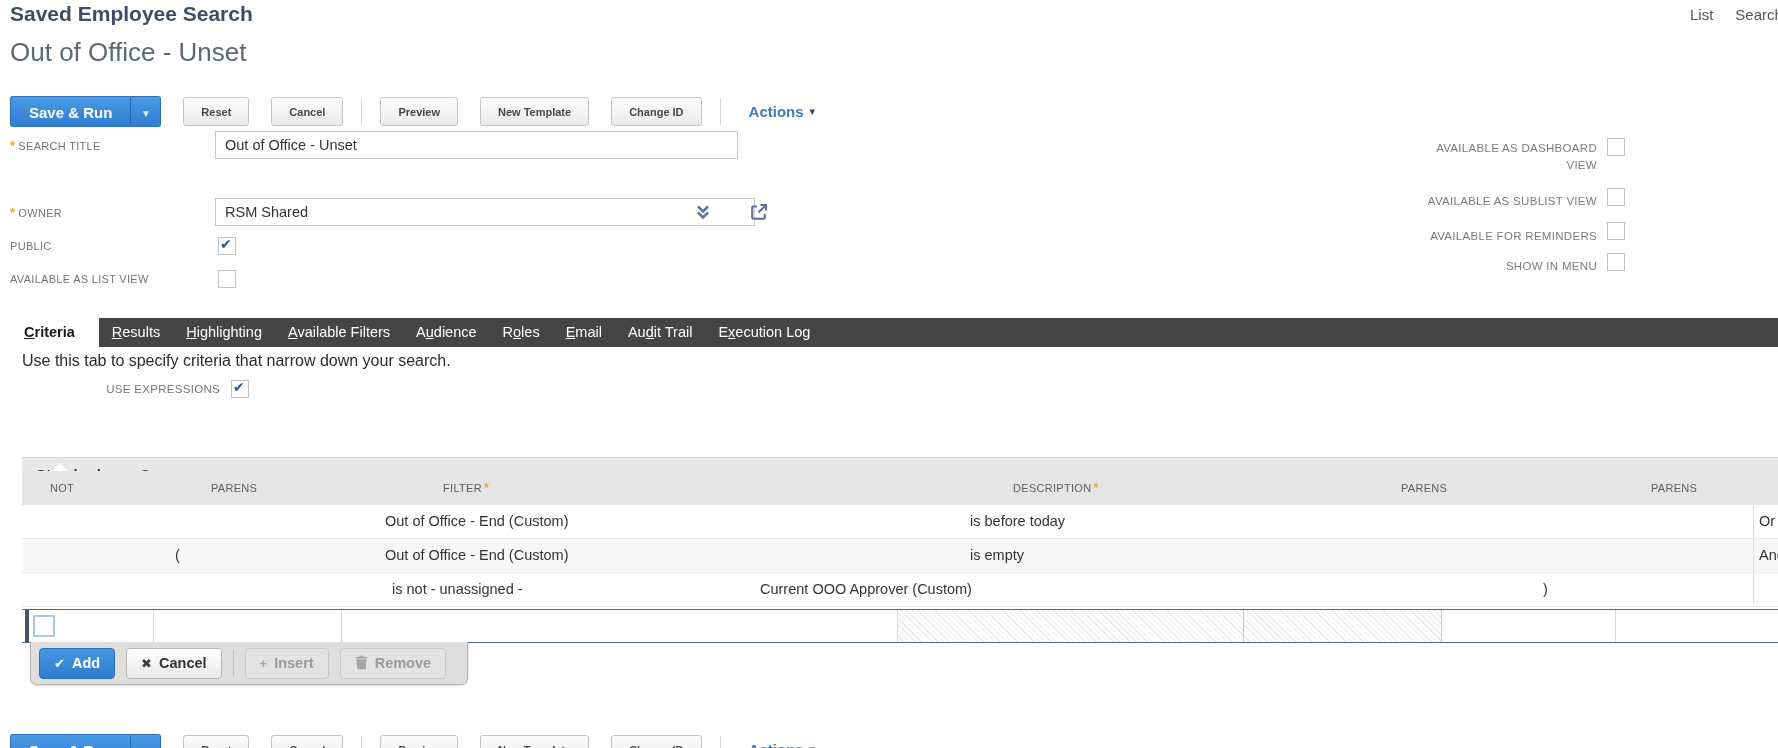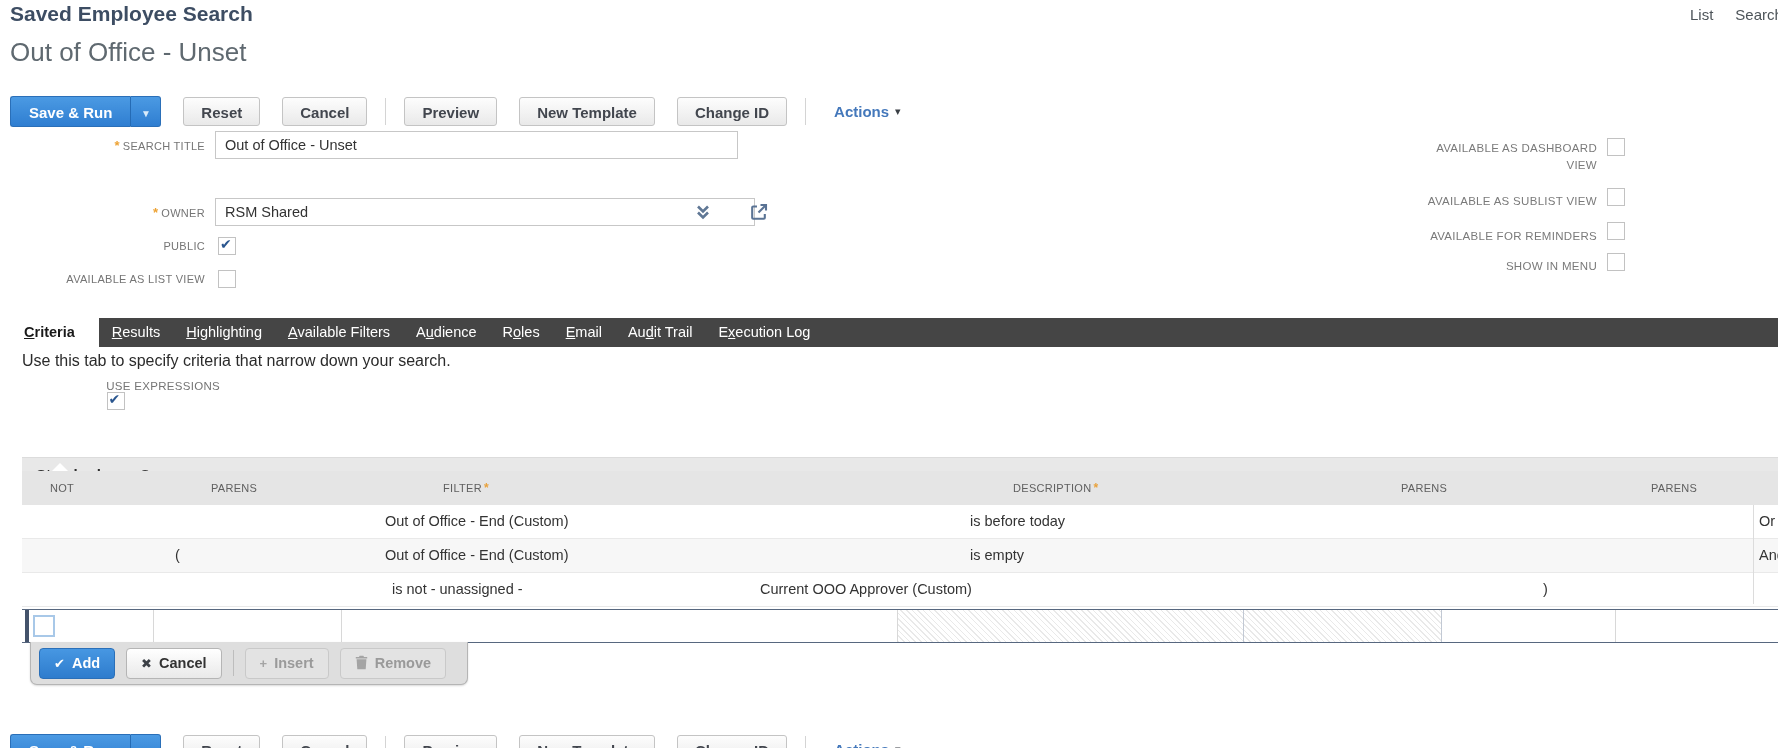--- a/index.html
+++ b/index.html
@@ -16,31 +16,31 @@
   
   .toolbar{position:absolute;left:10px;display:flex;align-items:center;height:32px;}
   .toolbar.top{top:95px;} .toolbar.bottom{top:733px;}
   .split{display:flex;}
   .btn-primary{height:31px;line-height:31px;padding:0 18px;font-size:15px;font-weight:700;color:#fff;
     background:linear-gradient(#4b9ae3,#2f7ed1);border:1px solid #2a6fb8;border-right:none;
     border-radius:3px 0 0 3px;cursor:pointer;}
   .btn-primary-arrow{width:31px;height:31px;line-height:31px;text-align:center;
     background:linear-gradient(#4b9ae3,#2f7ed1);border:1px solid #2a6fb8;border-left:1px solid #256bb4;
     border-radius:0 3px 3px 0;color:#d9ebfa;font-size:10px;cursor:pointer;}
-  .btn{height:29px;line-height:29px;padding:0 17px;font-size:15px;font-weight:600;color:#42464e;
+  .btn{height:29px;line-height:29px;padding:0 17px;font-size:11px;font-weight:600;color:#42464e;
     background:linear-gradient(#fdfdfd,#e9e9e9);border:1px solid #c4c4c4;border-radius:3px;
     margin-left:22px;cursor:pointer;}
   .tb-divider{width:1px;height:27px;background:#d4d4d4;margin-left:18px;}
   .tb-divider + .btn{margin-left:18px;}
   .actions-link{margin-left:28px;font-size:15px;font-weight:700;color:#4478bb;cursor:pointer;display:flex;align-items:center;gap:6px;}
   .actions-caret{color:#3a3f45;font-size:11px;}
 
   
   .frow{position:absolute;left:0;display:flex;align-items:center;}
-  .flabel{width:195px;margin-left:10px;text-align:right;font-size:11px;color:#757575;letter-spacing:.3px;}
+  .flabel{width:195px;margin-left:10px;font-size:11px;color:#757575;letter-spacing:.3px;}
   .req{color:#eda233;font-size:13px;font-weight:700;margin-right:3px;}
   .text-input{margin-left:10px;width:503px;height:26px;border:1px solid #c7c7c7;font-size:14.5px;color:#333;
     padding:0 9px;font-family:inherit;background:#fff;}
   .owner-wrap{position:relative;margin-left:10px;width:521px;height:28px;}
   .owner-input{width:503px;height:26px;border:1px solid #c7c7c7;font-size:14.5px;color:#333;padding:0 26px 0 9px;font-family:inherit;}
   .chev-btn{position:absolute;right:26px;top:6px;cursor:pointer;line-height:0;}
   .ext-link{position:absolute;left:534px;top:4px;cursor:pointer;line-height:0;}
   .static-val{margin-left:13px;font-size:14.5px;color:#333;}
   .cb{position:relative;width:16px;height:16px;background:#fff;border:1px solid #c2c2c2;display:inline-block;cursor:pointer;}
   .cb .cb-check{display:none;}
@@ -52,21 +52,21 @@
   .rcb-label.narrow{width:175px;}
   .rcb .cb{position:absolute;}
 
   
   .tab-bar{position:absolute;left:0;top:318px;width:1778px;height:29px;background:#454545;display:flex;}
   .tab{line-height:29px;padding:0 13px;font-size:14.5px;color:#fff;cursor:pointer;white-space:nowrap;}
   .tab .accel{text-decoration:underline;}
   .tab.active{background:#fff;color:#191919;font-weight:700;padding:0 24px;}
   .tab-hint{position:absolute;left:22px;top:352px;font-size:16px;color:#2b2b2b;text-align:center;}
 
-  .uexp-row{position:absolute;left:0;top:380px;display:flex;align-items:center;flex-direction:column;}
+  .uexp-row{position:absolute;left:0;top:380px;display:flex;align-items:center;}
   .uexp-label{width:220px;text-align:right;font-size:11.5px;color:#757575;letter-spacing:.3px;}
 
   
   .subtab-strip{position:absolute;left:22px;top:437px;width:1756px;height:34px;background:#e8e8e8;border-top:1px solid #dcdcdc;margin-top:20px;}
   .subtab{position:absolute;top:0;line-height:34px;font-size:15px;color:#3c3c3c;cursor:pointer;}
   .subtab .accel{text-decoration:underline;}
   .subtab.active{font-weight:700;color:#2e2e2e;}
   .subtab-bullet{color:#cd9232;margin-left:4px;font-size:14px;}
   .subtab-pointer{position:absolute;left:52px;top:463px;width:0;height:0;
     border-left:8px solid transparent;border-right:8px solid transparent;border-bottom:8px solid #fff;}

